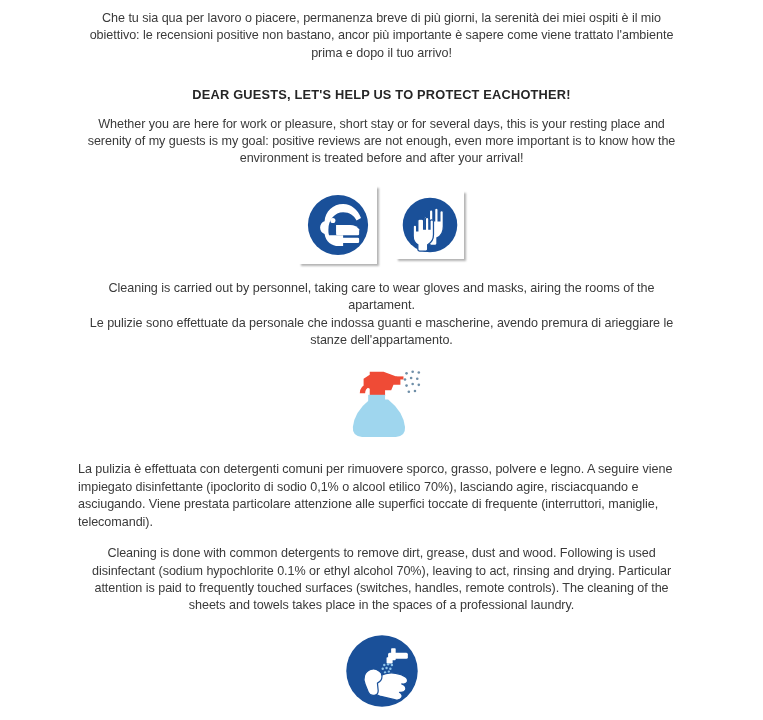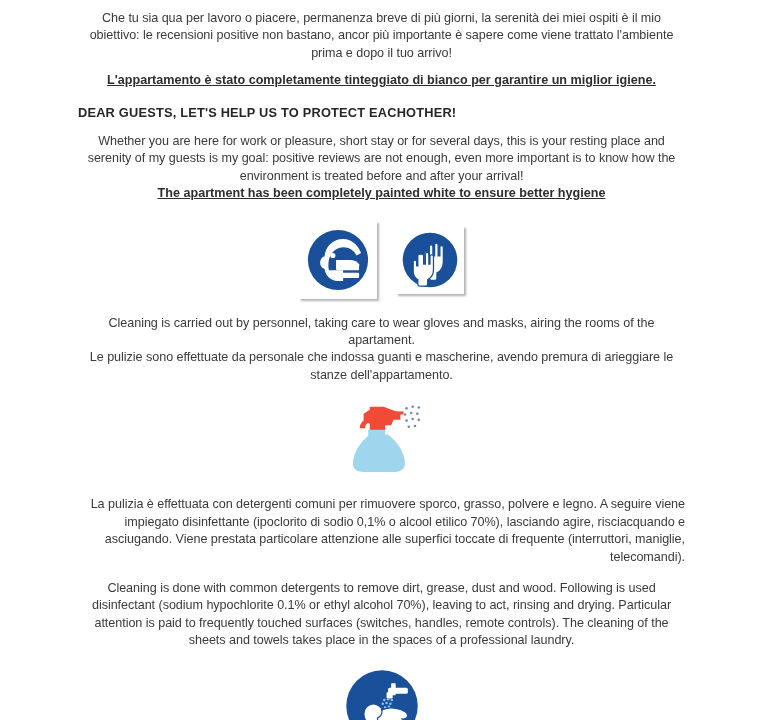--- a/index.html
+++ b/index.html
@@ -28,33 +28,33 @@
   
   .para {
     text-align: center;
     font-size: 12.6px;
     line-height: 17.4px;
     color: #3a3a3a;
     margin: 0;
     letter-spacing: -0.05px;
   }
   .para.left {
-    text-align: right;
+    text-align: left;
   }
   .heading-bold-underline {
     text-align: center;
     font-size: 12.6px;
     line-height: 17.4px;
     font-weight: bold;
     text-decoration: underline;
     color: #2e2e2e;
     margin: 0;
   }
   .heading-caps {
-    text-align: left;
+    text-align: center;
     font-size: 12.8px;
     line-height: 17.4px;
     font-weight: bold;
     color: #262626;
     margin: 0;
     letter-spacing: 0.2px;
   }
   .sp-10 { height: 10px; }
   .sp-12 { height: 12px; }
   .sp-14 { height: 14px; }
@@ -98,31 +98,29 @@
 <body>
 
 <div class="page">
 
   <div class="sp-10"></div>
 
   <p class="para">Che tu sia qua per lavoro o piacere, permanenza breve di più giorni, la serenità dei miei ospiti è il mio obiettivo: le recensioni positive non bastano, ancor più importante è sapere come viene trattato l'ambiente prima e dopo il tuo arrivo!</p>
 
   <div class="sp-10"></div>
 
-  <p class="heading-bold-underline">L'appartamento è stato completamente tinteggiato di bianco per garantire un miglior igiene.</p>
 
   <div class="sp-14"></div>
 
   <p class="heading-caps">DEAR GUESTS, LET'S HELP US TO PROTECT EACHOTHER!</p>
 
   <div class="sp-12"></div>
 
   <p class="para">Whether you are here for work or pleasure, short stay or for several days, this is your resting place and serenity of my guests is my goal: positive reviews are not enough, even more important is to know how the environment is treated before and after your arrival!</p>
 
-  <p class="heading-bold-underline">The apartment has been completely painted white to ensure better hygiene</p>
 
   <div class="sp-18"></div>
 
   <div class="icon-row">
 
     <div class="sign-card mask">
       <span>
         <svg width="64" height="64" viewBox="0 0 100 100" aria-label="wear mask">
           <circle cx="50" cy="50" r="47" fill="#1a5099"></circle>
           <g fill="#ffffff">

